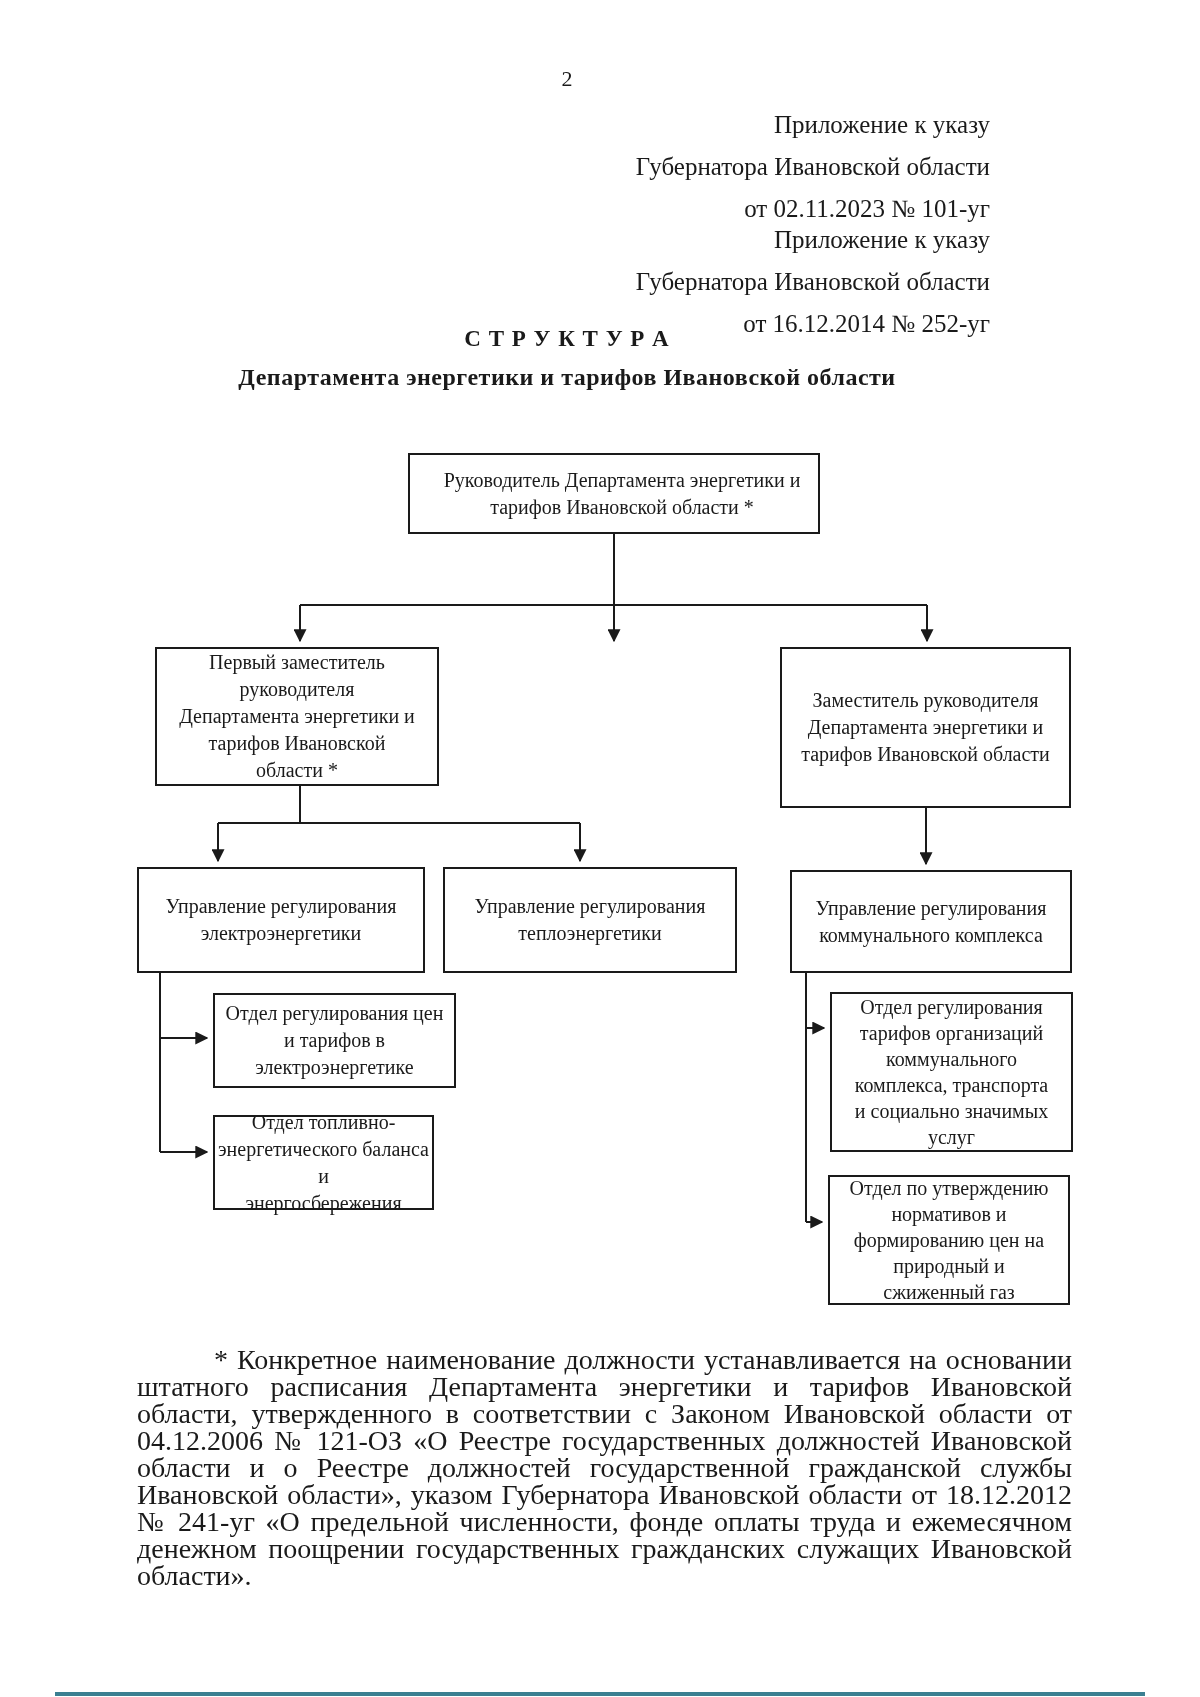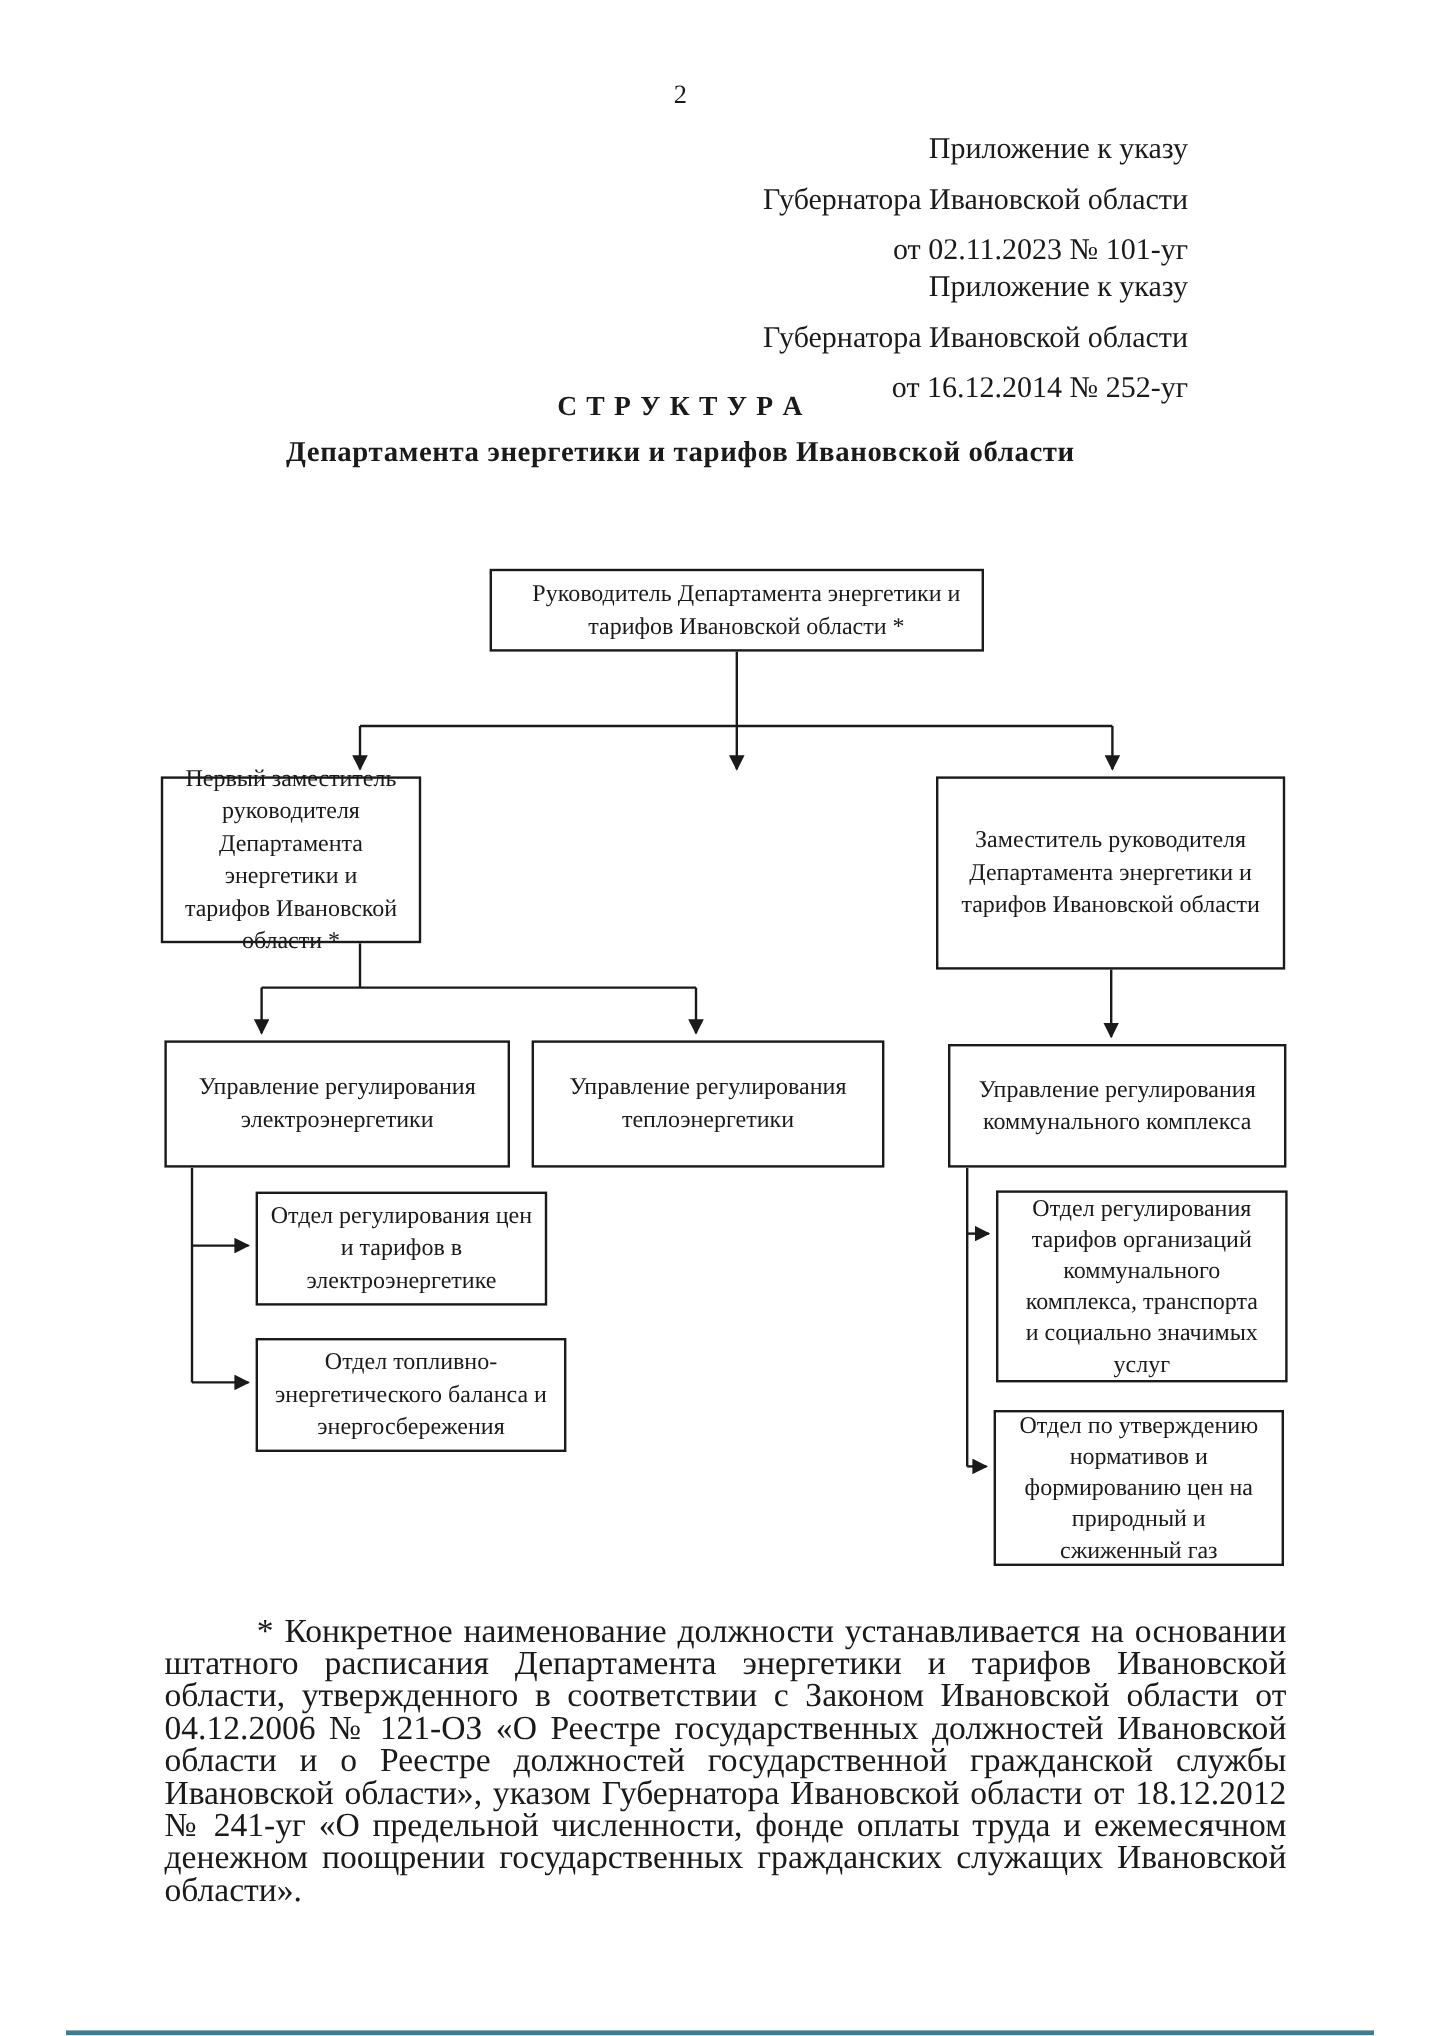--- a/index.html
+++ b/index.html
@@ -48,29 +48,29 @@
     display: flex;
     align-items: center;
     justify-content: center;
     text-align: center;
     font-size: 20px;
     line-height: 27px;
   }
   .box span { white-space: pre-line; display: block; }
   .box.tight { line-height: 26px; }
 
-  .b-root         { left: 408px; top: 474px;  width: 412px; height: 69px; padding-left: 16px;  }
-  .b-first-deputy { left: 134px; top: 647px;  width: 217px; height: 139px; }
+  .b-root         { left: 408px; top: 453px;  width: 412px; height: 81px; padding-left: 16px;  }
+  .b-first-deputy { left: 155px; top: 647px;  width: 284px; height: 139px; }
   .b-admin        { left: 430px; top: 647px;  width: 327px; height: 138px; }
   .b-deputy       { left: 780px; top: 647px;  width: 291px; height: 161px; }
   .b-upr-electro  { left: 137px; top: 867px;  width: 288px; height: 106px; }
   .b-upr-teplo    { left: 443px; top: 867px;  width: 294px; height: 106px; }
   .b-upr-kommun   { left: 790px; top: 870px;  width: 282px; height: 103px; }
   .b-otdel-tsen   { left: 213px; top: 993px;  width: 243px; height: 95px;  }
-  .b-otdel-teb    { left: 213px; top: 1115px; width: 259px; height: 95px;  }
+  .b-otdel-teb    { left: 213px; top: 1115px; width: 221px; height: 95px;  }
   .b-otdel-tarifov{ left: 830px; top: 992px;  width: 243px; height: 160px; }
   .b-otdel-gaz    { left: 828px; top: 1175px; width: 242px; height: 130px; }
 
   .footnote {
     position: absolute;
     left: 133px; top: 1342px;
     width: 935px;
     margin: 4px;
     font-size: 28px;
     line-height: 27px;

